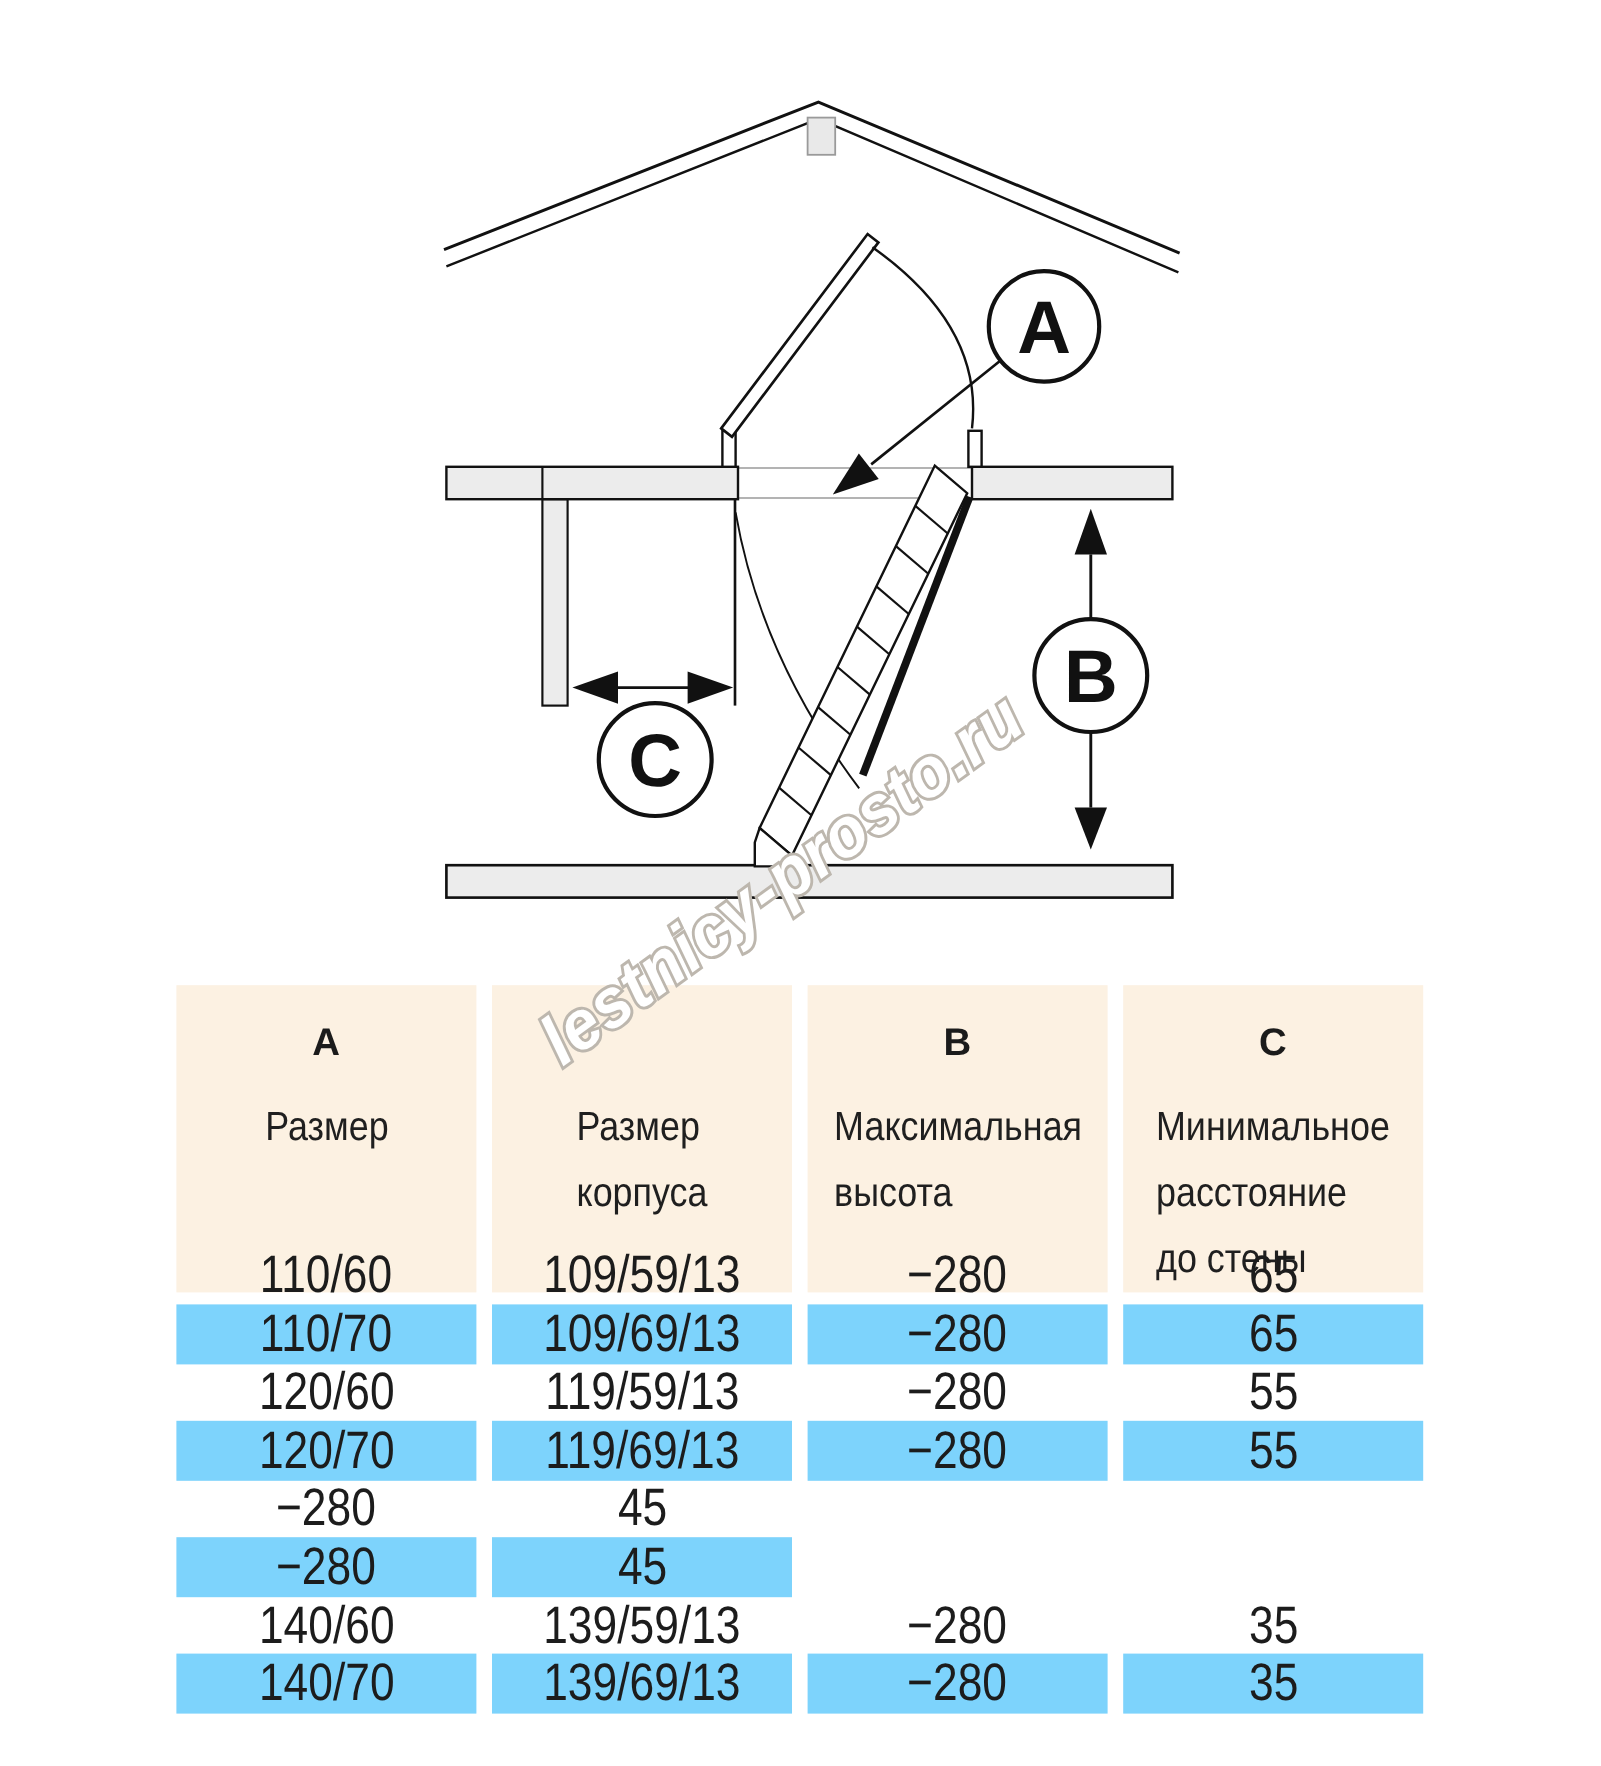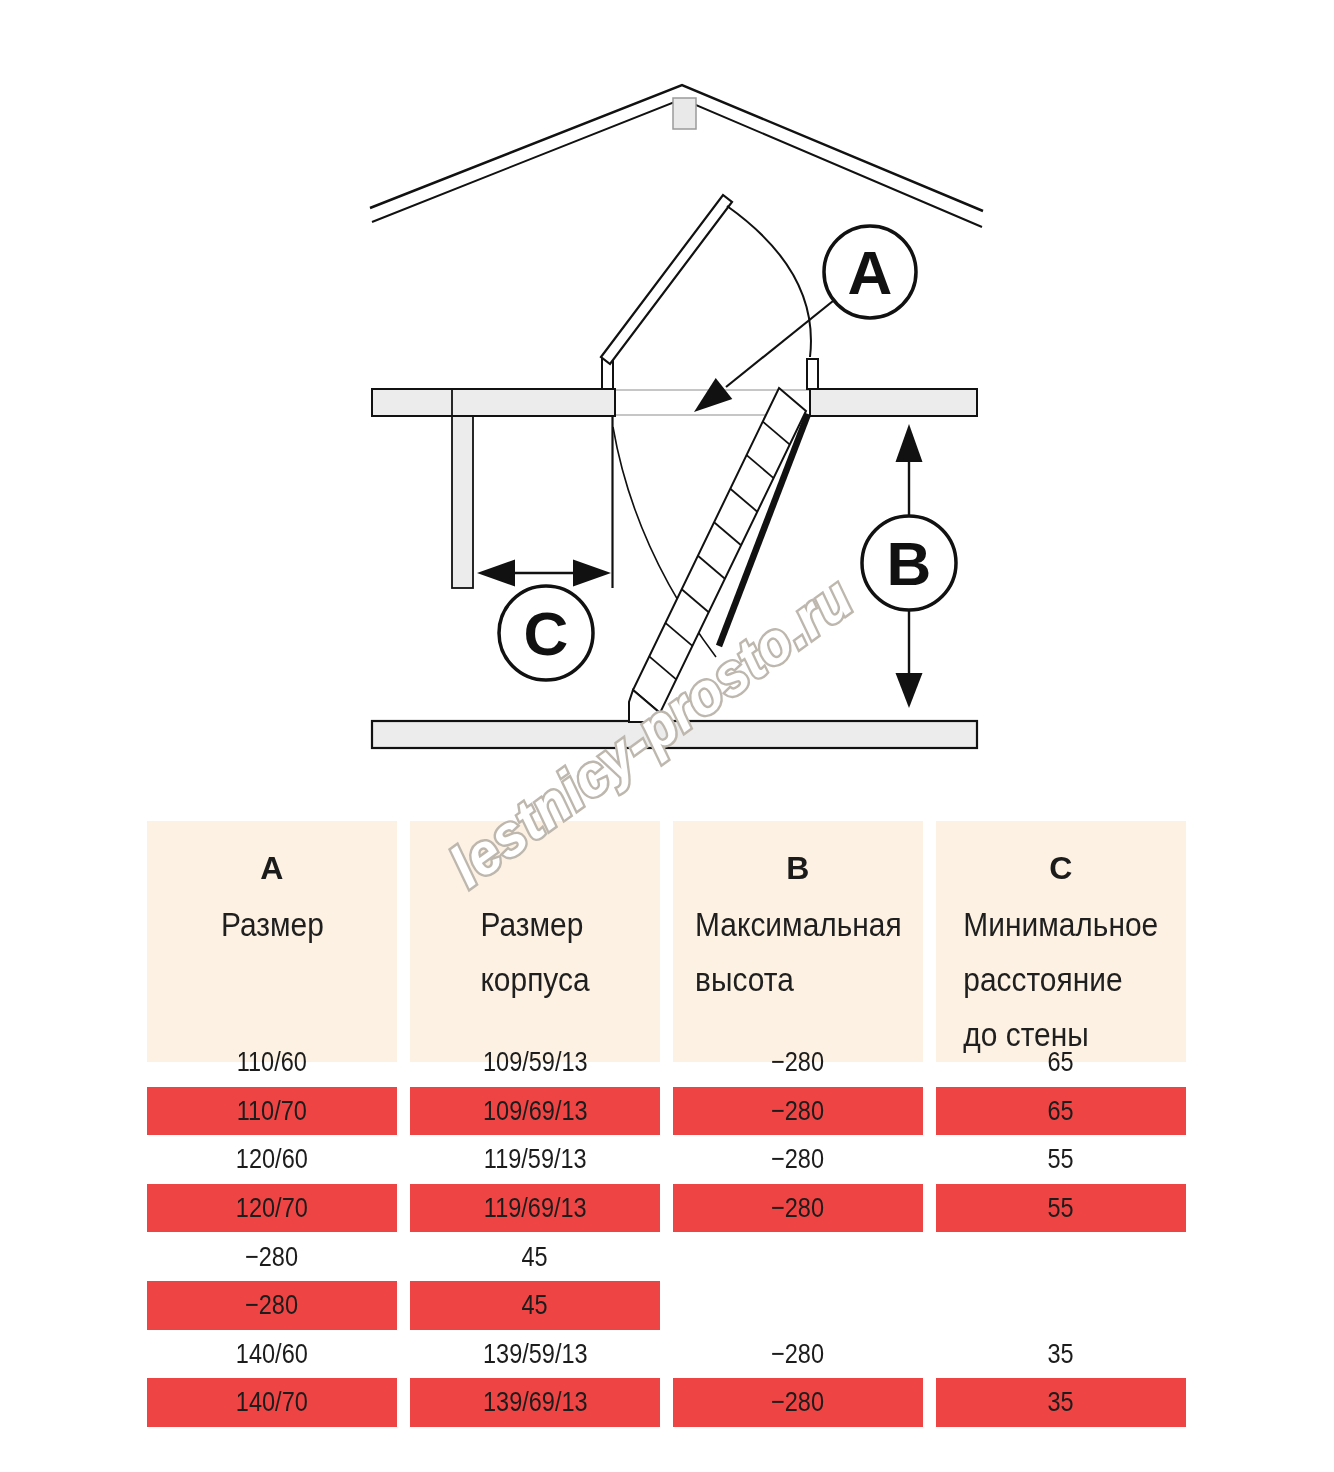--- a/index.html
+++ b/index.html
@@ -9,26 +9,26 @@
   .dim-letter{font-family:"Liberation Sans",sans-serif;font-weight:bold;font-size:62px;fill:#111;}
   .watermark{font-family:"Liberation Sans",sans-serif;font-weight:bold;font-style:italic;
              font-size:58px;fill:#ffffff;stroke:#bdb7ae;stroke-width:5;paint-order:stroke;letter-spacing:1px;}
   
   .spec-table{position:absolute;left:147px;top:821px;width:1039px;z-index:1;}
   .thead,.trow{display:grid;grid-template-columns:250px 250px 250px 250px;column-gap:13px;}
   .thead{height:217px;}
   .hcell{background:#fcf1e2;padding-top:26px;box-sizing:border-box;}
   .hletter{height:42px;line-height:42px;text-align:center;font-weight:bold;font-size:32px;
            letter-spacing:.5px;}
-  .htitle{display:flex;justify-content:center;margin-top:8px;}
+  .htitle{display:flex;justify-content:center;margin-top:23px;}
   .htitle>div{text-align:left;white-space:pre-line;font-size:34px;line-height:55px;
               transform:scaleX(.88);transform-origin:center top;color:#1f1f1f;}
   .trow{height:48.6px;}
-  .tcell{display:flex;align-items:center;justify-content:center;font-size:28px;color:#1c1c1c;}
-  .trow.shade .tcell{background:#ef4444;}
+  .tcell{display:flex;align-items:center;justify-content:center;font-size:44px;color:#1c1c1c;}
+  .trow.shade .tcell{background:#7dd3fc;}
   .cx{display:inline-block;transform:scaleX(.84);transform-origin:center;white-space:nowrap;}
 </style>
 </head>
 <body>
 
 <div class="page">
 
   <svg class="diagram-svg" width="1334" height="1472" viewBox="0 0 1334 1472">
 
     <g>

